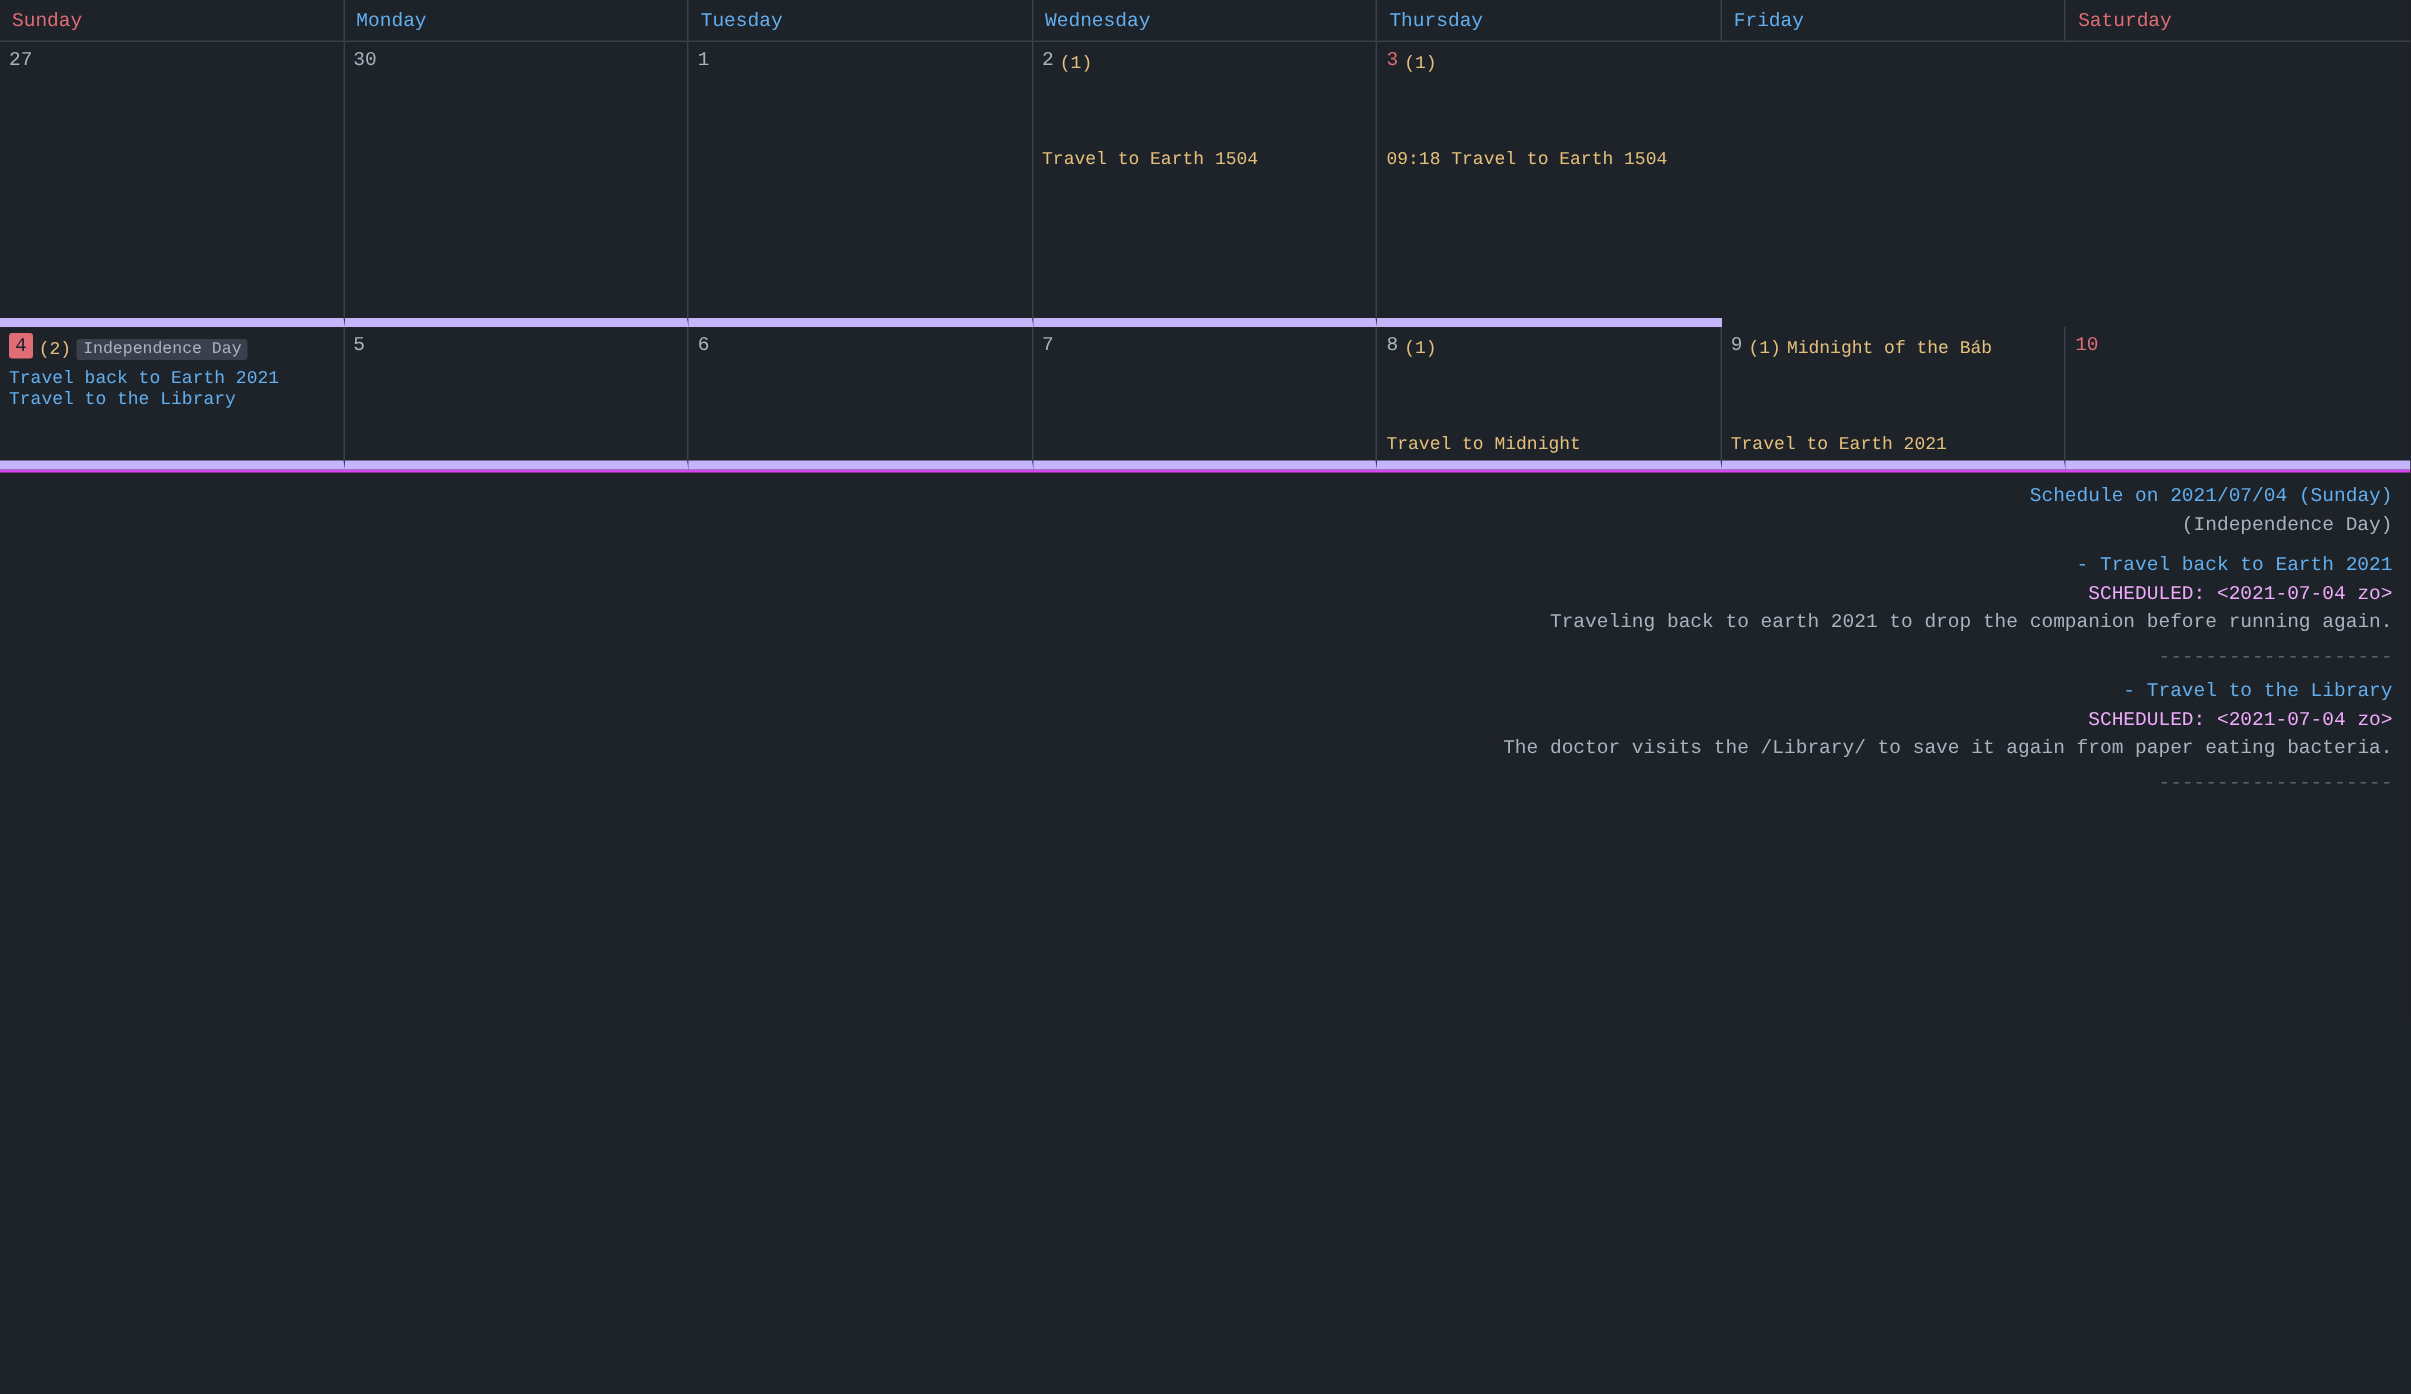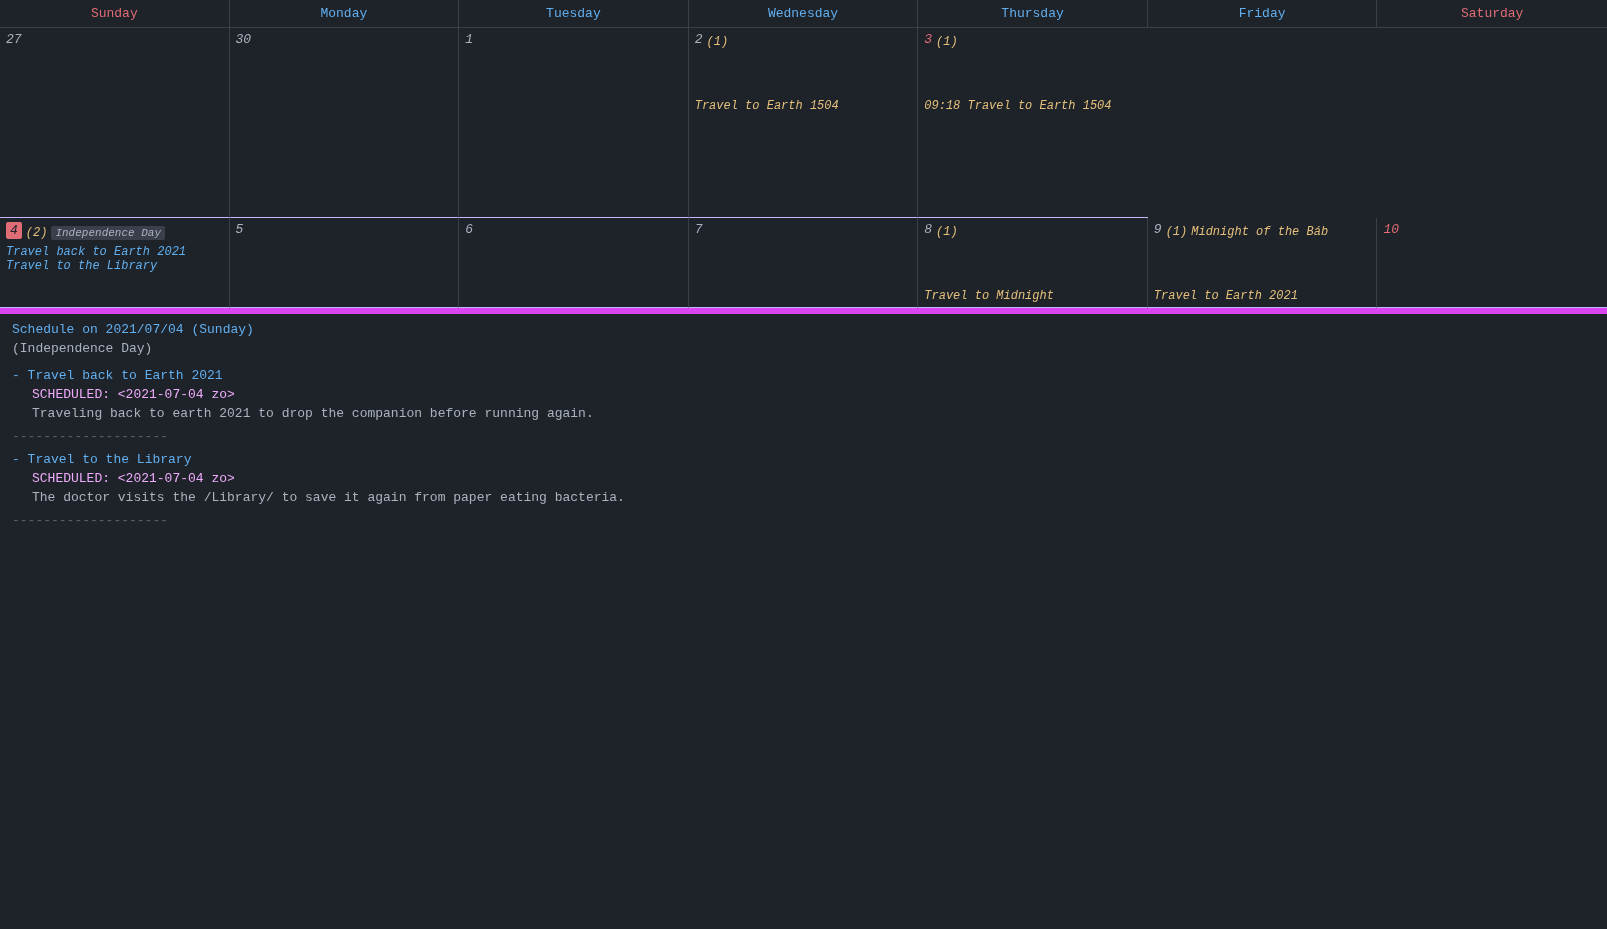--- a/index.html
+++ b/index.html
@@ -23,21 +23,21 @@
     }
 
     .calendar-header {
       display: grid;
       grid-template-columns: repeat(7, 1fr);
       border-bottom: 1px solid #3a3f4b;
     }
 
     .calendar-header-cell {
       padding: 6px 8px;
-      text-align: center;
+      text-align: left;
       font-size: 13px;
       border-right: 1px solid #3a3f4b;
     }
 
     .calendar-header-cell:last-child {
       border-right: none;
     }
 
     .col-sunday { color: #e06c75; }
     .col-monday { color: #61afef; }
@@ -47,26 +47,25 @@
     .col-friday { color: #61afef; }
     .col-saturday { color: #e06c75; }
 
     .calendar-grid {
       display: grid;
       grid-template-columns: repeat(7, 1fr);
     }
 
     .calendar-cell {
       border-right: 1px solid #3a3f4b;
-      border-bottom: 1px solid #c4b5fd;
+      border-bottom: 6px solid #c4b5fd;
       min-height: 190px;
       padding: 4px 6px;
       vertical-align: top;
       position: relative;
-      font-style: italic;
     }
 
     .calendar-cell:last-child {
       border-right: none;
     }
 
     .day-number {
       font-size: 13px;
       margin-bottom: 4px;
       color: #abb2bf;
@@ -103,21 +102,22 @@
       background-color: #3a3f4b;
       color: #abb2bf;
       font-size: 11px;
       padding: 1px 4px;
       border-radius: 2px;
       white-space: nowrap;
     }
 
     .schedule-section {
       padding: 8px 12px;
-      border-top: 6px solid #d946ef;
+      border-top: 2px solid #d946ef;
+      text-align: right;
     }
 
     .schedule-header {
       color: #61afef;
       margin-bottom: 4px;
     }
 
     .schedule-holiday {
       color: #abb2bf;
       margin-bottom: 12px;

